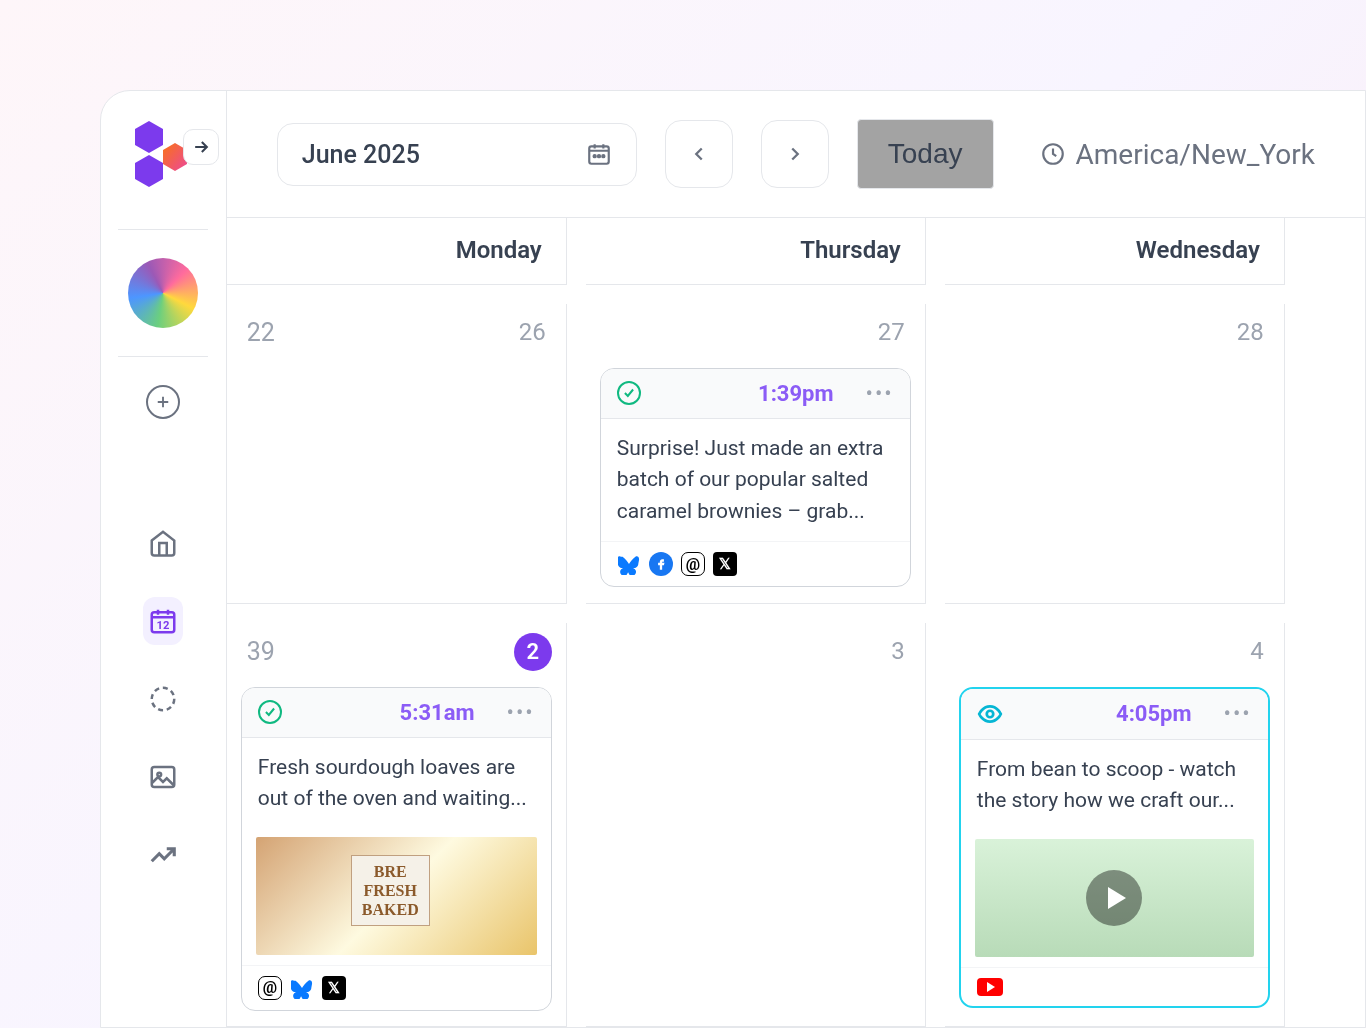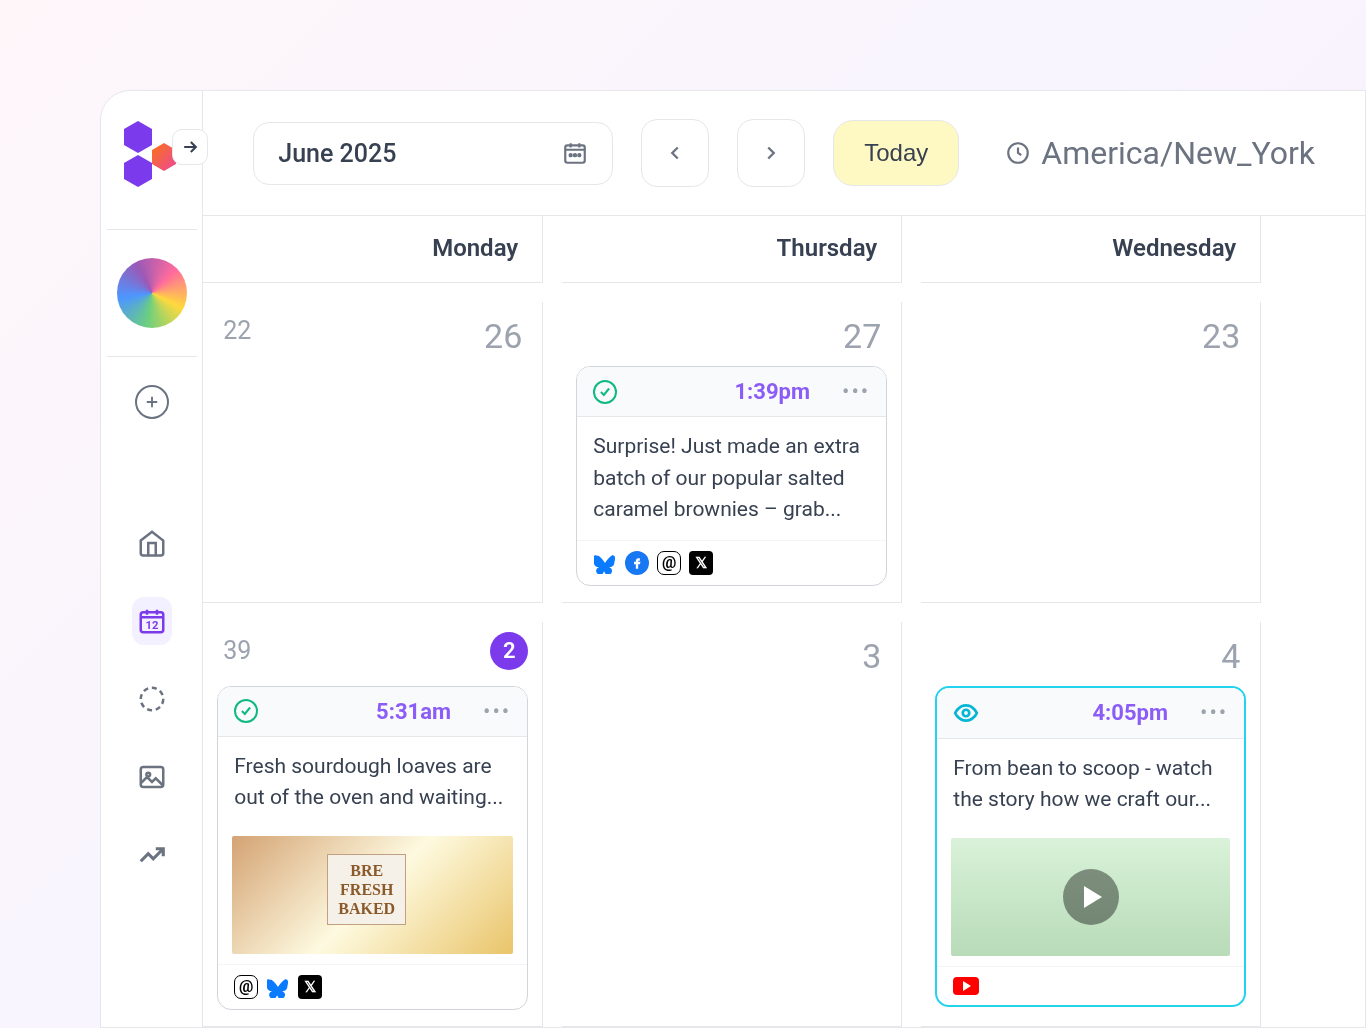--- a/index.html
+++ b/index.html
@@ -11,26 +11,26 @@
     .sidebar-divider { width: 90px; height: 1px; background: #e5e7eb; margin: 28px 0; }
     .avatar { width: 70px; height: 70px; border-radius: 50%; background: conic-gradient(from 45deg, #ff6b9d, #ffd93d, #6bcf7f, #4d96ff, #9b59b6, #ff6b9d); }
     .nav { display: flex; flex-direction: column; gap: 30px; align-items: center; margin-top: 50px; }
     .nav-item { width: 40px; height: 48px; border-radius: 12px; display: flex; align-items: center; justify-content: center; cursor: pointer; color: #6b7280; }
     .nav-item.active { background: #f3f0ff; color: #7c3aed; }
     .add-btn { width: 34px; height: 34px; border: 2px solid #6b7280; border-radius: 50%; display: flex; align-items: center; justify-content: center; cursor: pointer; color: #6b7280; font-size: 20px; margin-bottom: 50px; }
     .main { flex: 1; display: flex; flex-direction: column; }
     .header { display: flex; align-items: center; padding: 28px 50px; gap: 28px; }
     .month-selector { display: flex; align-items: center; justify-content: space-between; border: 1px solid #e5e7eb; border-radius: 16px; padding: 16px 24px; width: 360px; font-size: 25px; font-weight: 500; cursor: pointer; color: #374151; }
     .nav-btn { width: 68px; height: 68px; border: 1px solid #e5e7eb; border-radius: 16px; display: flex; align-items: center; justify-content: center; cursor: pointer; color: #6b7280; background: #fff; }
-    .today-btn { border: 1px solid #e5e7eb; border-radius: 20px; padding: 18px 30px; font-size: 24px; color: #374151; background: #fef9c3; cursor: pointer; }
-    .timezone { display: flex; align-items: center; gap: 10px; font-size: 32px; color: #6b7280; margin-left: 18px; }
+    .today-btn { border: 1px solid #e5e7eb; border-radius: 4px; padding: 18px 30px; font-size: 28px; color: #374151; background: #a3a3a3; cursor: pointer; }
+    .timezone { display: flex; align-items: center; gap: 10px; font-size: 28px; color: #6b7280; margin-left: 18px; }
     .calendar { flex: 1; display: grid; grid-template-columns: 340px 340px 340px; border-top: 1px solid #e5e7eb; gap: 19px; }
     .day-header { padding: 18px 24px; text-align: right; font-size: 24px; font-weight: 600; color: #374151; border-right: 1px solid #e5e7eb; border-bottom: 1px solid #e5e7eb; }
     .day-cell { border-right: 1px solid #e5e7eb; border-bottom: 1px solid #e5e7eb; padding: 14px; min-height: 278px; position: relative; }
-    .day-number { position: absolute; top: 14px; right: 20px; font-size: 34px; color: #9ca3af; }
+    .day-number { position: absolute; top: 14px; right: 20px; font-size: 24px; color: #9ca3af; }
     .day-number-left { position: absolute; top: 14px; left: 20px; font-size: 25px; color: #9ca3af; }
     .badge { width: 38px; height: 38px; border-radius: 50%; background: #7c3aed; color: #fff; display: inline-flex; align-items: center; justify-content: center; font-size: 22px; font-weight: 600; position: absolute; top: 10px; right: 14px; }
     .post-card { border: 1.5px solid #d1d5db; border-radius: 14px; background: #fff; margin-top: 50px; overflow: hidden; }
     .post-card.highlighted { border: 2px solid #22d3ee; }
     .post-header { display: flex; align-items: center; justify-content: space-between; padding: 12px 16px; background: #f9fafb; border-bottom: 1px solid #e5e7eb; }
     .post-time { font-size: 22px; font-weight: 700; color: #8b5cf6; }
     .post-status-left { display: flex; align-items: center; }
     .post-menu { color: #9ca3af; font-size: 22px; cursor: pointer; letter-spacing: 2px; margin-left: 16px; }
     .post-body { padding: 14px 16px; font-size: 21px; line-height: 1.5; color: #374151; }
     .post-image { margin: 8px 14px 10px; height: 118px; border-radius: 2px; background: linear-gradient(135deg, #d4a373, #fefae0, #e9c46a); position: relative; display: flex; align-items: center; justify-content: center; }
@@ -183,21 +183,21 @@
                 <svg width="14" height="14" viewBox="0 0 24 24" fill="white">
                   <path d="M14 8h3V4h-3c-2 0-4 2-4 4v2H7v4h3v8h4v-8h3l1-4h-4V8z"></path>
                 </svg>
               </span>
             <span class="platform-icon icon-threads">@</span>
             <span class="platform-icon icon-x">𝕏</span>
           </div>
         </div>
       </div>
       <div class="day-cell">
-        <span class="day-number">23</span>
+        <span class="day-number">28</span>
       </div>
 
       <div class="day-cell">
         <span class="day-number-left">39</span>
         <span class="badge">2</span>
         <div class="post-card">
           <div class="post-header">
             <span class="post-status-left">
               <span class="status-check">
                 <svg width="14" height="14" viewBox="0 0 24 24" fill="none" stroke="currentColor" stroke-width="3.5">

